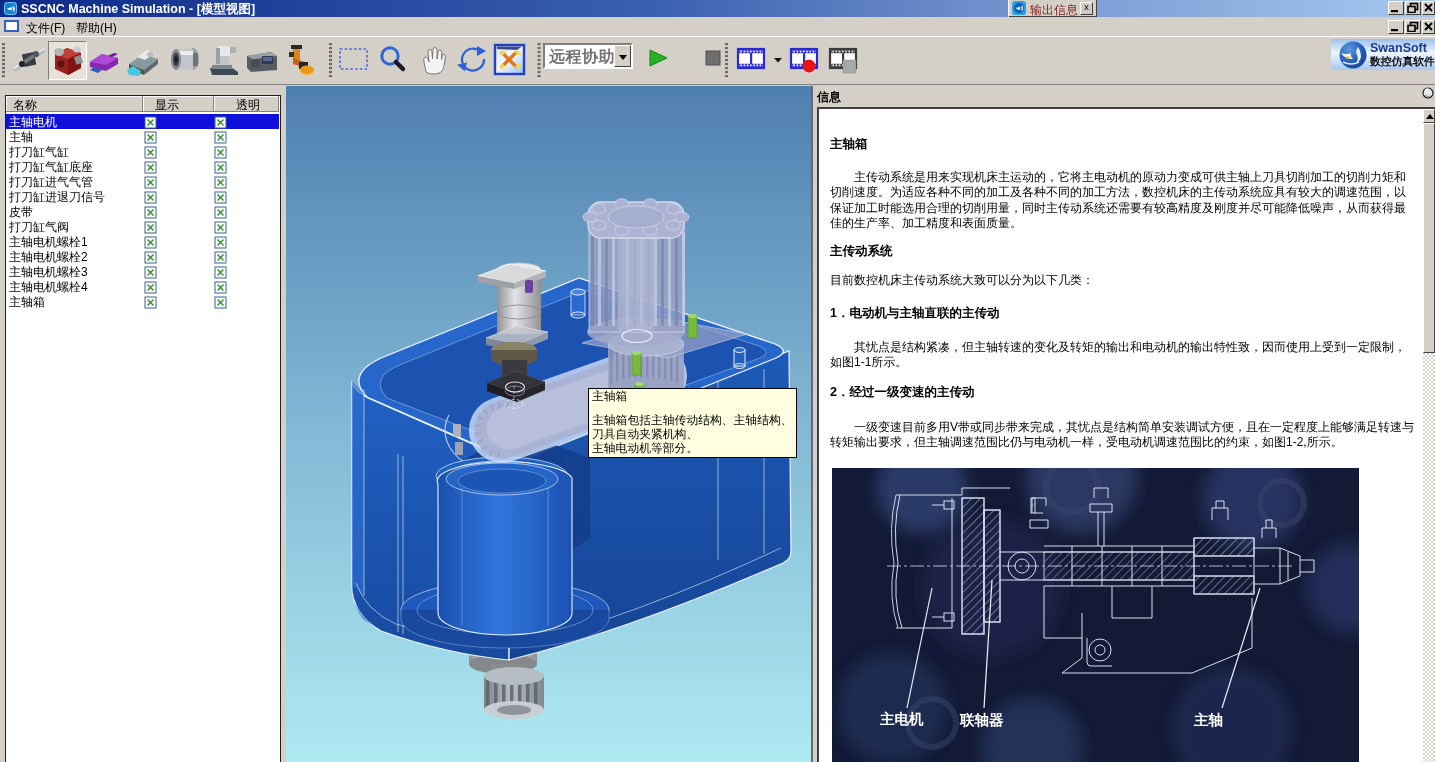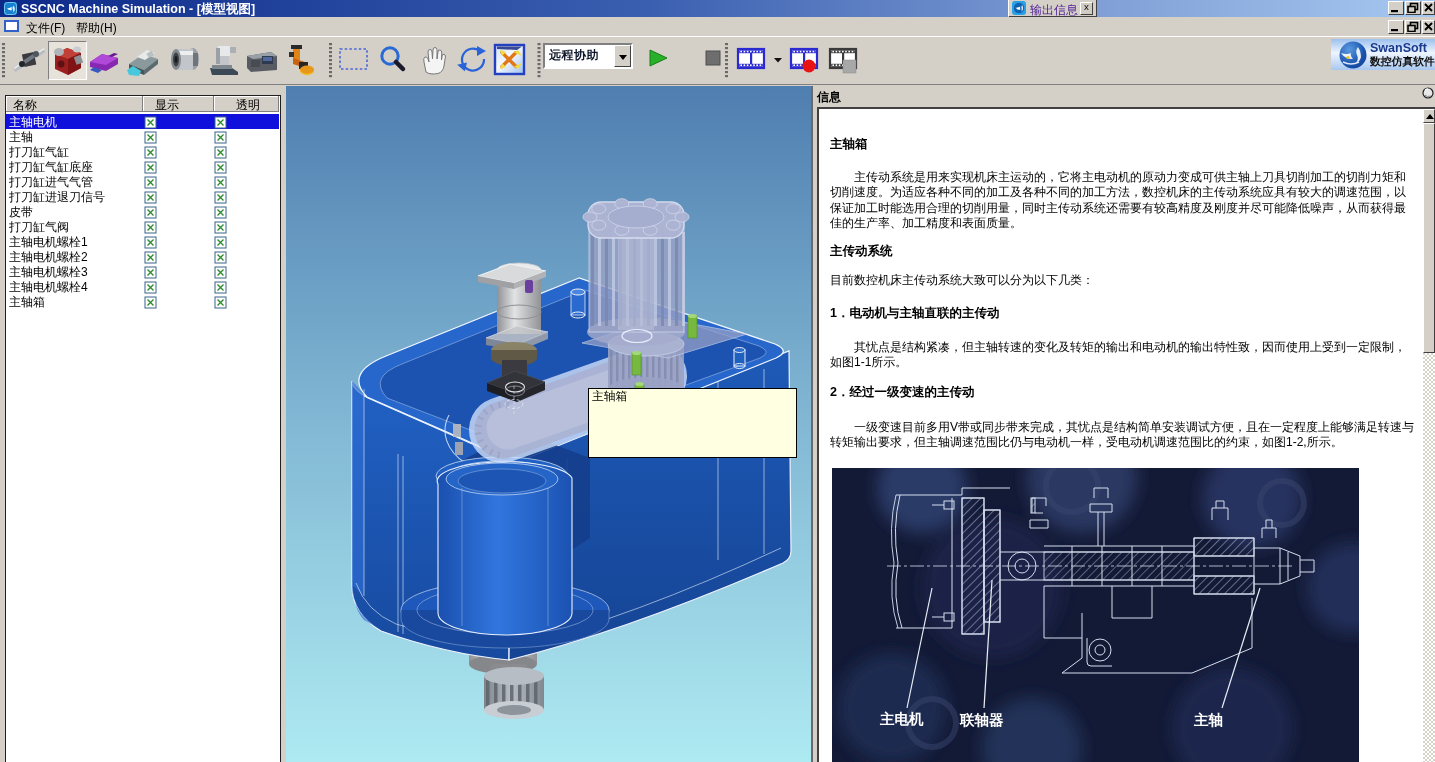--- a/index.html
+++ b/index.html
@@ -10,36 +10,36 @@
 
 #titlebar { left:0; top:0; width:1435px; height:17px;
   background:linear-gradient(90deg,#0d2a8a 0%,#3a5fb0 45%,#7d9cd4 75%,#a6c8f0 100%); }
 #titletext { left:21px; top:1px; color:#fff; font-weight:bold; font-size:12.5px; letter-spacing:0px; }
 .winbtn { width:16px; height:14px; background:#d4d0c8; border-top:1px solid #fff; border-left:1px solid #fff;
   border-right:1.5px solid #404040; border-bottom:1.5px solid #404040; overflow:hidden; }
 
 
 #outwin { left:1008px; top:0px; width:89px; height:18px; background:#d4d0c8;
   border-left:1px solid #fff; border-right:1px solid #404040; border-bottom:2px solid #404040; }
-#outwin .otext { position:absolute; left:21px; top:2px; font-size:12px; color:#4c1d95; }
+#outwin .otext { position:absolute; left:21px; top:2px; font-size:12px; color:#7f1d1d; }
 #outwin .ox { position:absolute; right:3px; top:2px; width:13px; height:13px; background:#d0ccc4; font-family:'Liberation Mono',monospace;
   border-top:1px solid #fff; border-left:1px solid #fff; border-right:1px solid #404040; border-bottom:1px solid #404040;
   font-size:9px; text-align:center; line-height:11px; }
 
 
 #menubar { left:0; top:17px; width:1435px; height:19px; background:#d4d0c8; }
 #mdiicon { left:4px; top:20px; width:15px; height:12px; background:#fff; border:2px solid #3060c8; }
 .menuitem { top:3px; font-size:12px; color:#000; }
 
 
 #toolbar { left:0; top:36px; width:1435px; height:49px; background:#d4d0c8;
   border-top:1px solid #fff; border-bottom:1px solid #808080; }
 #combo { left:543px; top:43px; width:90px; height:26px; background:#fff;
   border-top:2px solid #808080; border-left:2px solid #808080; border-bottom:2px solid #fff; border-right:2px solid #fff; }
-#combo .ctext { position:absolute; left:4px; top:2px; font-size:12px; font-weight:bold; color:#0f172a; letter-spacing:0.5px; }
+#combo .ctext { position:absolute; left:4px; top:2px; font-size:16px; font-weight:bold; color:#737373; letter-spacing:0.5px; }
 #combo .cbtn { position:absolute; right:0px; top:0px; width:17px; height:22px; background:#d4d0c8;
   border-top:1px solid #fff; border-left:1px solid #fff; border-right:1px solid #404040; border-bottom:1px solid #404040; }
 #combo .cbtn:after { content:""; position:absolute; left:4px; top:9px; border:4px solid transparent; border-top:5px solid #000; }
 #swan { left:1331px; top:39px; width:104px; height:31px;
   background:linear-gradient(180deg,#9cc0ee 0%,#eef5ff 45%,#a8c8f0 100%); }
 
 
 #leftpanel { left:5px; top:95px; width:276px; height:753px; background:#fff; border:1.5px solid #202020; }
 .hdrcell { position:absolute; top:0; height:16px; background:#d4d0c8;
   border-right:1px solid #808080; border-bottom:1px solid #808080; box-shadow:inset 1px 1px 0 #fff;
@@ -605,20 +605,21 @@
       <ellipse cx="351" cy="250" rx="15" ry="6.5" fill="none" stroke="#e8f0fd" stroke-width="1.2"></ellipse>
       <ellipse cx="228" cy="318" rx="9" ry="4.5" fill="none" stroke="#e8eef8" stroke-width="0.9" stroke-dasharray="3,2" opacity="0.8"></ellipse>
       <line x1="228" y1="300" x2="228" y2="330" stroke="#e8eef8" stroke-width="0.8" stroke-dasharray="3,2" opacity="0.7"></line>
       <rect x="167" y="338" width="8" height="13" fill="#b8bac0" opacity="0.9"></rect>
       <rect x="169" y="356" width="8" height="13" fill="#a8aab0" opacity="0.9"></rect>
     </svg></div>
 <div class="abs" id="vsep"></div>
 
 <div class="abs" id="tooltip">
     <div>主轴箱</div>
+    <div style="margin-top:10px;white-space:nowrap;">主轴箱包括主轴传动结构、主轴结构、<br>刀具自动夹紧机构、<br>主轴电动机等部分。</div>
   </div>
 
 <div class="abs" id="rightpanel">
   <div id="infotitle">信息</div>
     <svg style="position:absolute;left:609px;top:1px;" width="12" height="12">
       <circle cx="6" cy="6" r="5" fill="#e8e8e8" stroke="#222" stroke-width="1.2"></circle>
       <path d="M3,3.5 A4,4 0 0 1 6,2" stroke="#fff" stroke-width="1.5" fill="none"></path>
       <path d="M8.5,9 A4.5,4.5 0 0 1 3,8" stroke="#888" stroke-width="1" fill="none"></path>
     </svg>
   <div id="infobox">

